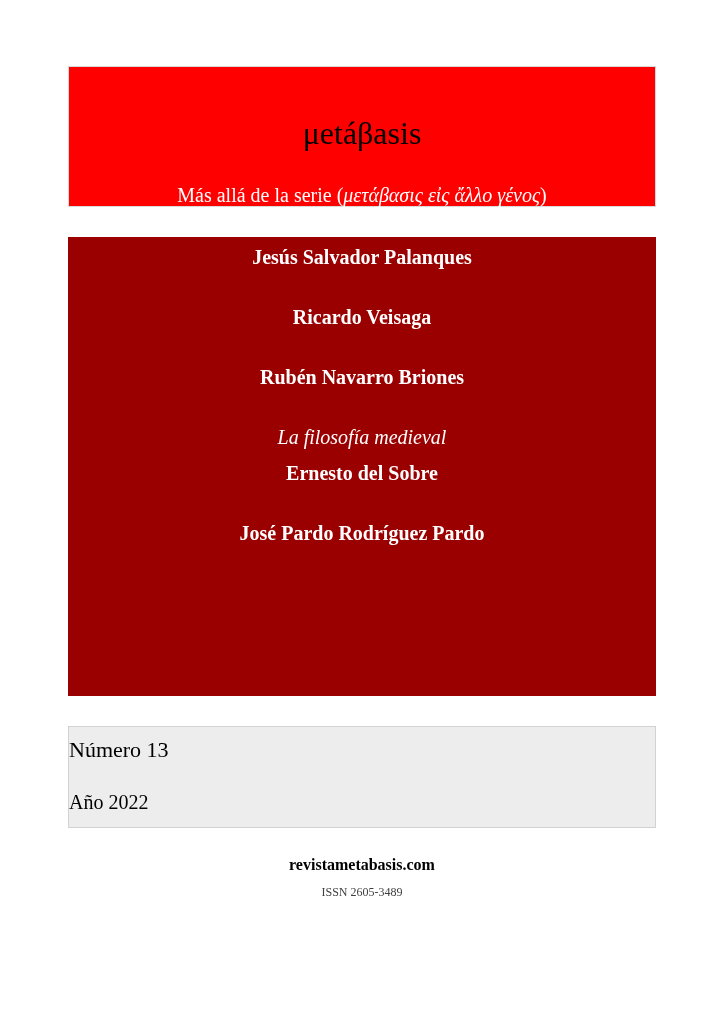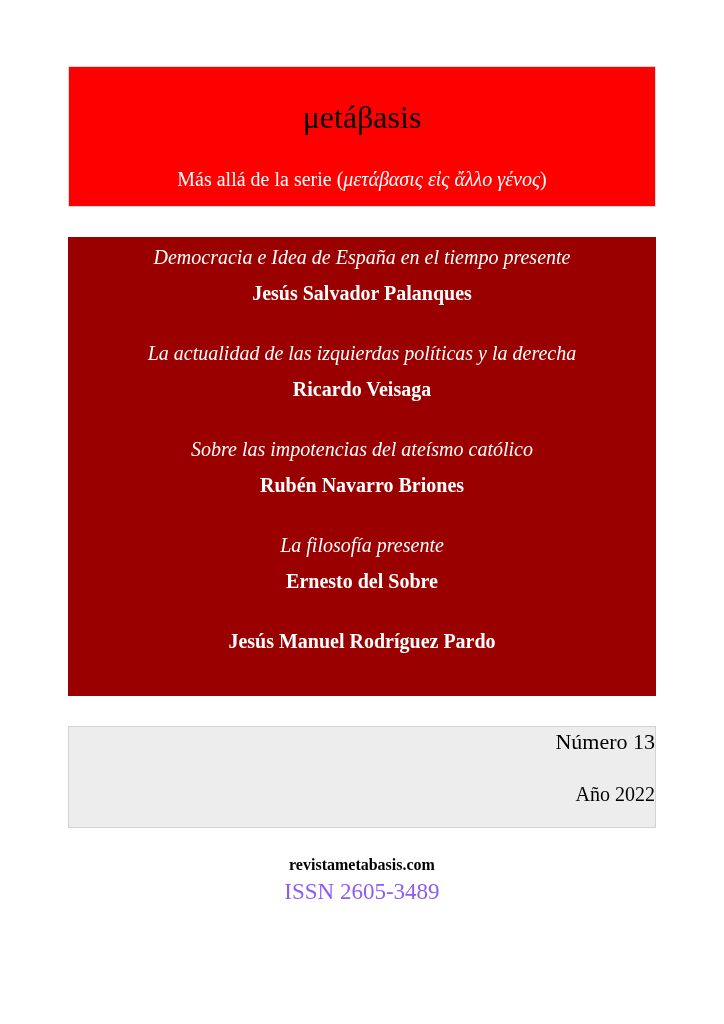--- a/index.html
+++ b/index.html
@@ -18,21 +18,21 @@
     overflow: hidden;
   }
   .banner {
     box-sizing: border-box;
     width: 588px;
     height: 141px;
     margin: 66px auto 0 auto;
     background: #ff0000;
     border: 1px solid #d9d9d9;
     text-align: center;
-    padding-top: 29px;
+    padding-top: 45px;
   }
   .banner-title {
     font-size: 32px;
     line-height: 42px;
     color: #000000;
   }
   .banner-subtitle {
     margin-top: 28px;
     font-size: 20px;
     line-height: 26px;
@@ -69,22 +69,22 @@
     font-weight: bold;
     color: #ffffff;
   }
   .issue-box {
     box-sizing: border-box;
     width: 588px;
     height: 102px;
     margin: 30px auto 0 auto;
     background: #ededed;
     border: 1px solid #d2d2d2;
-    text-align: right;
-    padding-top: 0;
+    text-align: left;
+    padding-top: 8px;
   }
   .issue-number {
     font-size: 22px;
     line-height: 30px;
     color: #000000;
   }
   .issue-year {
     margin-top: 24px;
     font-size: 20px;
     line-height: 26px;
@@ -95,61 +95,58 @@
     text-align: center;
   }
   .footer-site {
     font-size: 16px;
     line-height: 22px;
     font-weight: bold;
     color: #000000;
   }
   .footer-issn {
     margin-top: 4px;
-    font-size: 23px;
+    font-size: 12px;
     line-height: 24px;
-    color: #8b5cf6;
+    color: #404040;
   }
 </style>
 </head>
 <body>
 
 <div class="page">
 
   <div class="banner">
     <div class="banner-title">μetáβasis</div>
     <div class="banner-subtitle">
       <span>Más allá de la serie (</span><span class="greek">μετάβασις εἰς ἄλλο γένος</span><span>)</span>
     </div>
   </div>
 
   <div class="contents-box">
 
     <div class="article">
-      <div class="article-title">Democracia e Idea de España en el tiempo presente</div>
       <div class="article-author">Jesús Salvador Palanques</div>
     </div>
 
     <div class="article">
-      <div class="article-title">La actualidad de las izquierdas políticas y la derecha</div>
       <div class="article-author">Ricardo Veisaga</div>
     </div>
 
     <div class="article">
-      <div class="article-title">Sobre las impotencias del ateísmo católico</div>
       <div class="article-author">Rubén Navarro Briones</div>
     </div>
 
     <div class="article">
-      <div class="article-title">La filosofía presente</div>
+      <div class="article-title">La filosofía medieval</div>
       <div class="article-author">Ernesto del Sobre</div>
     </div>
 
     <div class="article">
-      <div class="article-author">Jesús Manuel Rodríguez Pardo</div>
+      <div class="article-author">José Pardo Rodríguez Pardo</div>
     </div>
 
   </div>
 
   <div class="issue-box">
     <div class="issue-number">Número 13</div>
     <div class="issue-year">Año 2022</div>
   </div>
 
   <div class="footer">

